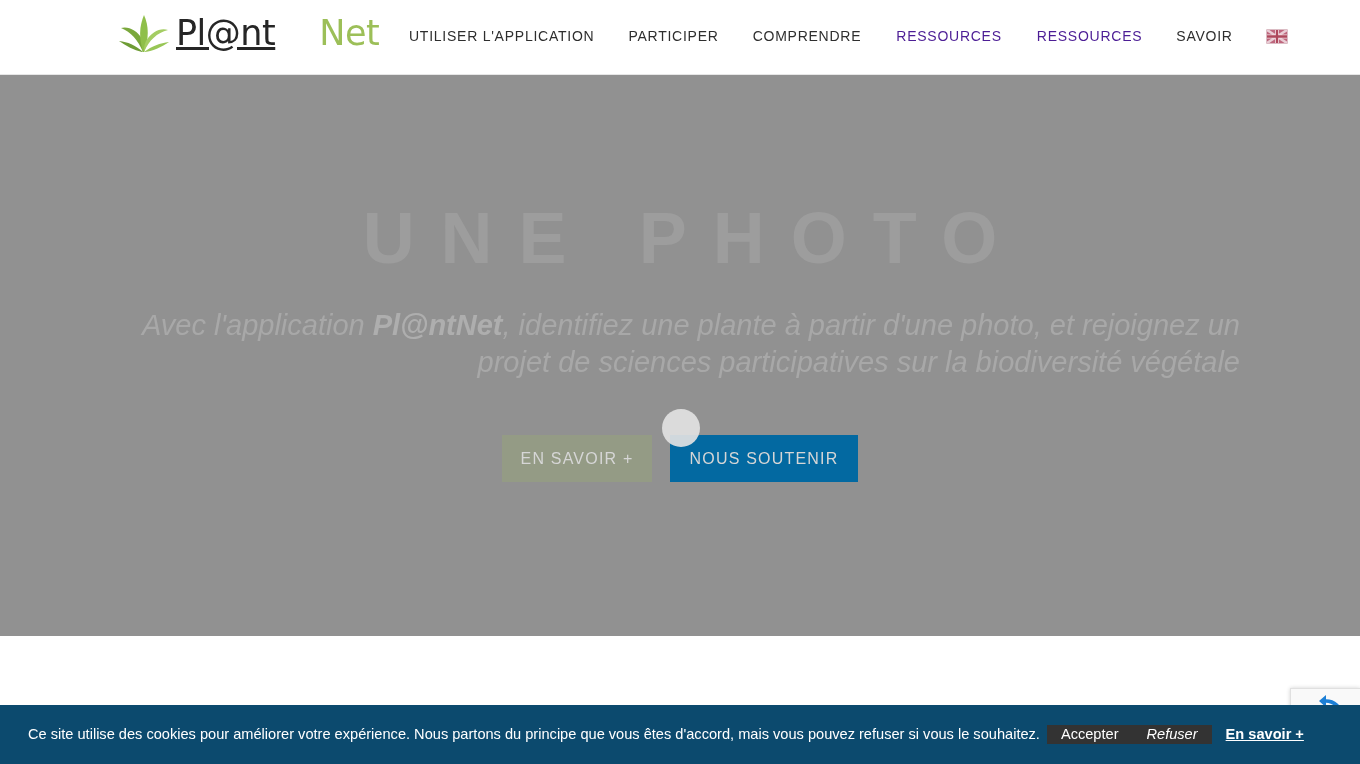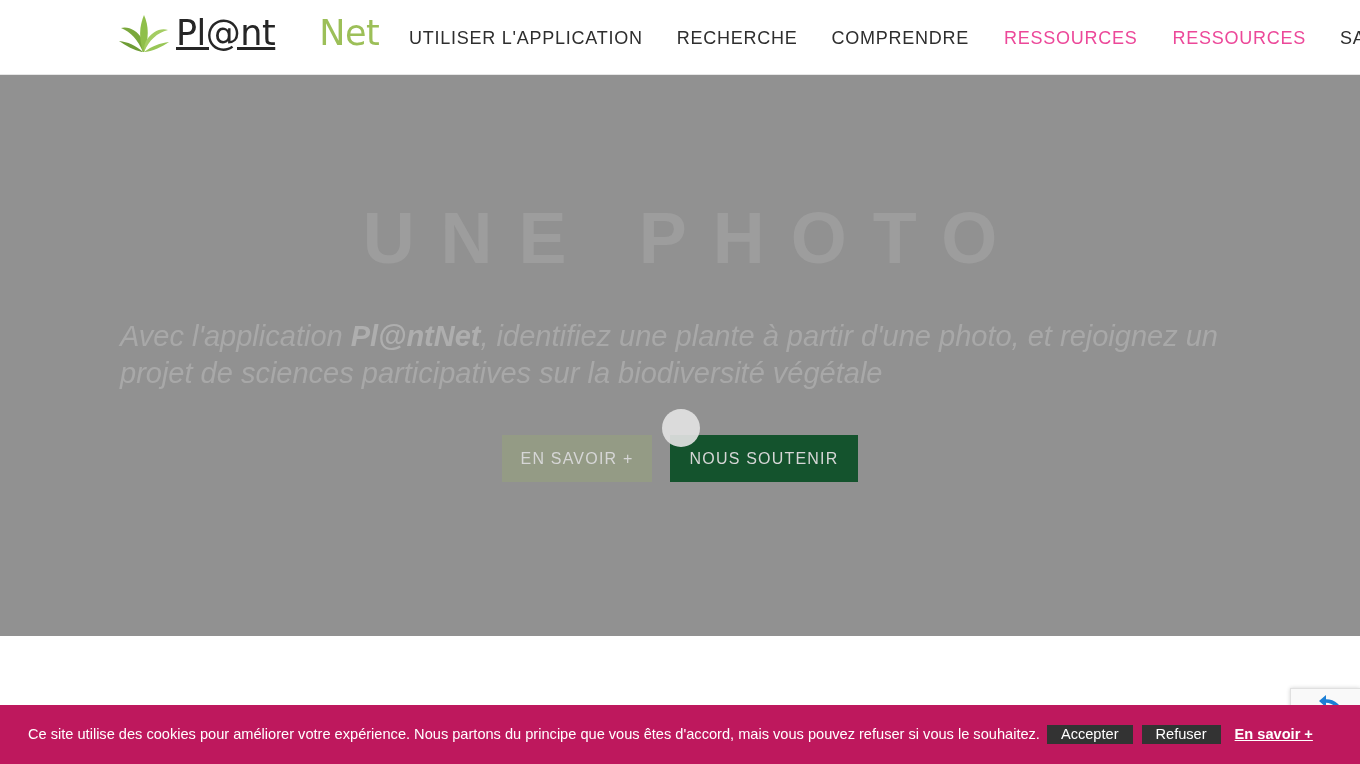--- a/index.html
+++ b/index.html
@@ -47,28 +47,28 @@
 
   .main-nav {
     position: absolute;
     left: 409px;
     top: 28px;
     display: flex;
     align-items: center;
     white-space: nowrap;
   }
   .nav-link {
-    font-size: 18px;
+    font-size: 14px;
     letter-spacing: 0.75px;
     text-decoration: none;
     color: #2e2e2e;
     font-weight: 400;
     display: inline-block;
   }
-  .nav-link.muted { color: #ec4899; text-align: center; }
+  .nav-link.muted { color: #4c1d95; text-align: center; }
   .nav-gap-1 { width: 34px; }
   .nav-gap-2 { width: 34px; }
   .nav-gap-3 { width: 35px; }
   .nav-gap-4 { width: 35px; }
   .nav-gap-5 { width: 34px; }
   .nav-gap-6 { width: 33px; }
 
   .lang-flag {
     width: 22px;
     height: 15px;
@@ -102,24 +102,24 @@
     font-weight: 700;
     letter-spacing: 26px;
     text-indent: 26px;
     color: #9d9d9d;
     line-height: 1.2;
     font-family: "Liberation Sans", sans-serif;
   }
 
   .hero-sub {
     position: absolute;
-    top: 243px;
+    top: 232px;
     left: 120px;
     width: 1120px;
-    text-align: left;
+    text-align: right;
     font-size: 29px;
     font-style: italic;
     line-height: 1.28;
     color: #a8a8a8;
     font-family: "Liberation Sans", sans-serif;
   }
   .hero-sub b { font-weight: 700; font-style: italic; color: #aeaeae; }
 
   .hero-spinner {
     position: absolute;
@@ -154,21 +154,21 @@
     border: none;
     cursor: pointer;
     font-family: "Liberation Sans", sans-serif;
   }
   .hero-btn-primary {
     width: 150px;
     background: #949b85;
   }
   .hero-btn-secondary {
     width: 188px;
-    background: #14532d;
+    background: #0369a1;
   }
 
   
   .below-section {
     position: absolute;
     top: 636px;
     left: 0;
     width: 1360px;
     height: 128px;
     background: #ffffff;
@@ -196,21 +196,21 @@
     height: 42px;
   }
 
   
   .cookie-banner {
     position: absolute;
     left: 0;
     bottom: 0;
     width: 1360px;
     height: 59px;
-    background: #be185d;
+    background: #0c4a6e;
     display: flex;
     align-items: center;
     z-index: 60;
   }
   .cookie-text {
     margin-left: 28px;
     font-size: 14.6px;
     color: #ffffff;
     line-height: 1;
     white-space: nowrap;
@@ -223,21 +223,21 @@
   .cookie-btn {
     background: #333333;
     color: #ffffff;
     border: none;
     font-size: 14.6px;
     padding: 1px 14px;
     cursor: pointer;
     font-family: "Liberation Sans", sans-serif;
     line-height: 1.1;
   }
-  .cookie-btn + .cookie-btn { margin-left: 9px; }
+  .cookie-btn + .cookie-btn { margin-left: 0; font-style: italic; }
   .cookie-more {
     margin-left: 14px;
     font-size: 14.6px;
     font-weight: 700;
     color: #ffffff;
     text-decoration: underline;
     cursor: pointer;
     white-space: nowrap;
   }
 </style>
@@ -255,21 +255,21 @@
         <path d="M25 39 C17 32 10 29 1 28 C8 33 16 37 24 39 Z" fill="#6e9c35"></path>
         <path d="M26 39 C34 33 42 30 51 29 C44 34 35 38 27 39 Z" fill="#98c656"></path>
       </svg>
     </span>
     <span class="brand-text"><span class="brand-dark">Pl@nt</span><span class="brand-green">Net</span></span>
   </a>
 
   <nav class="main-nav">
     <a class="nav-link" href="#">UTILISER L'APPLICATION</a>
     <span class="nav-gap-1"></span>
-    <a class="nav-link" href="#">RECHERCHE</a>
+    <a class="nav-link" href="#">PARTICIPER</a>
     <span class="nav-gap-2"></span>
     <a class="nav-link" href="#">COMPRENDRE</a>
     <span class="nav-gap-3"></span>
     <a class="nav-link muted" href="#">RESSOURCES</a>
     <span class="nav-gap-4"></span>
     <a class="nav-link muted" href="#">RESSOURCES</a>
     <span class="nav-gap-5"></span>
     <a class="nav-link" href="#">SAVOIR</a>
     <span class="nav-gap-6"></span>
     <a class="lang-flag" href="#" title="English">

